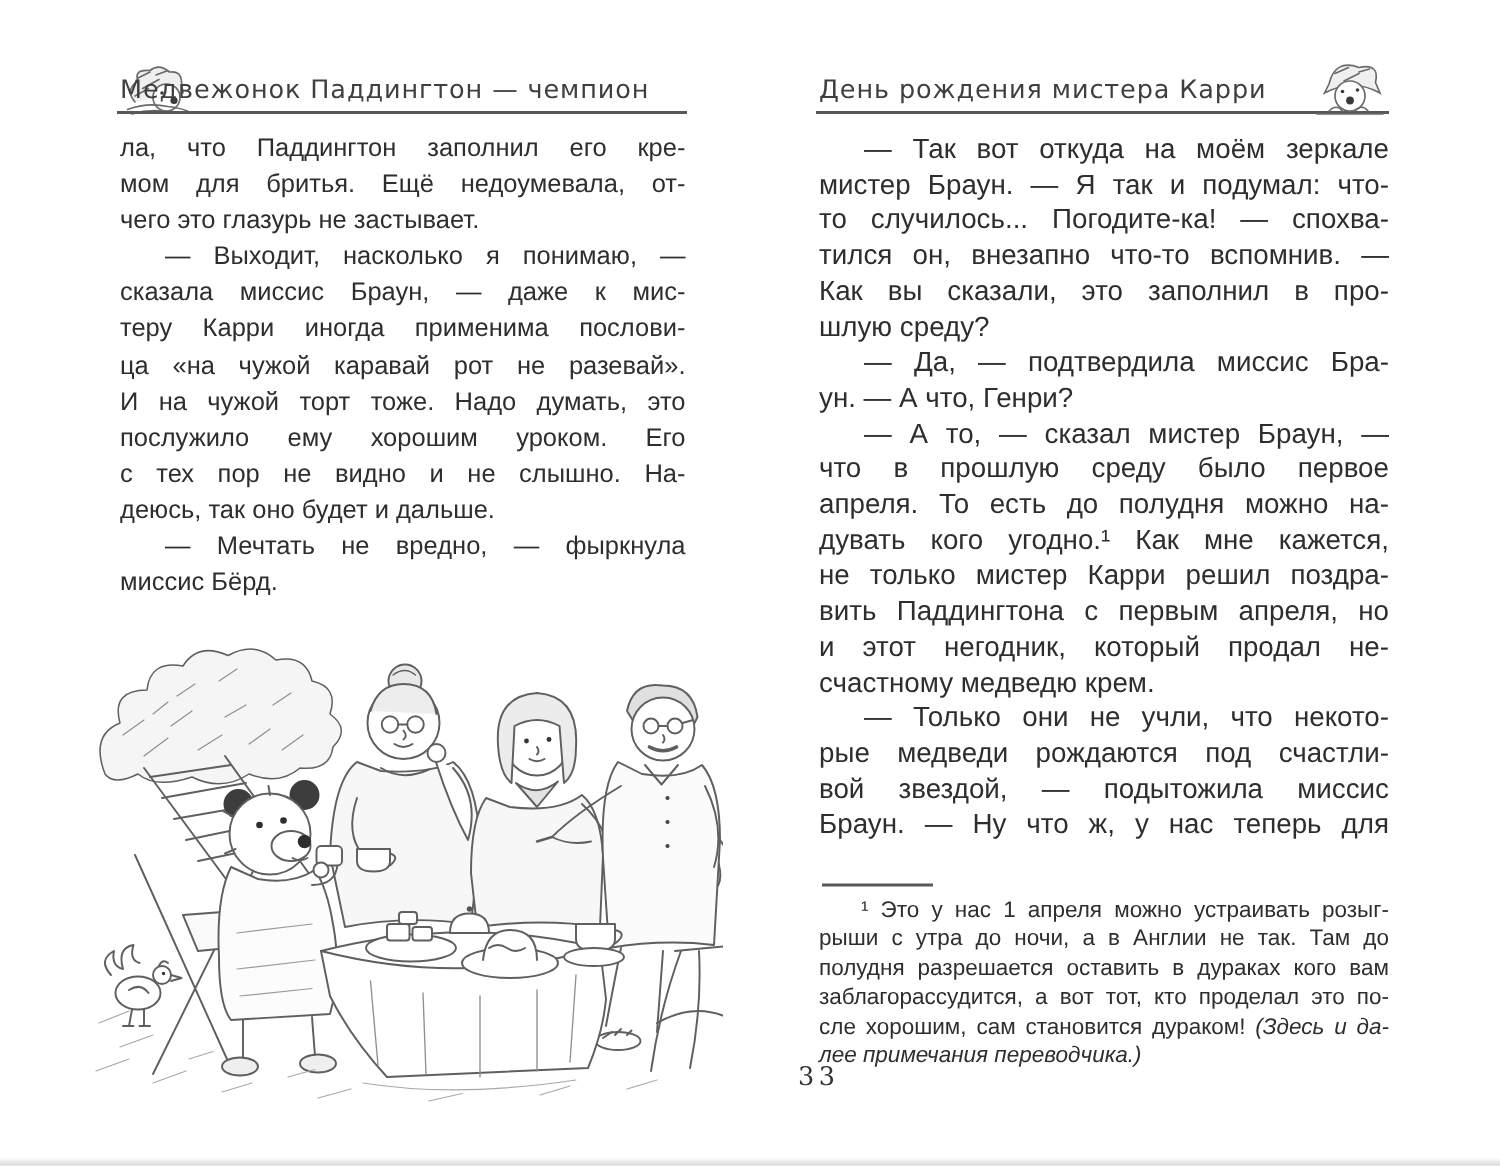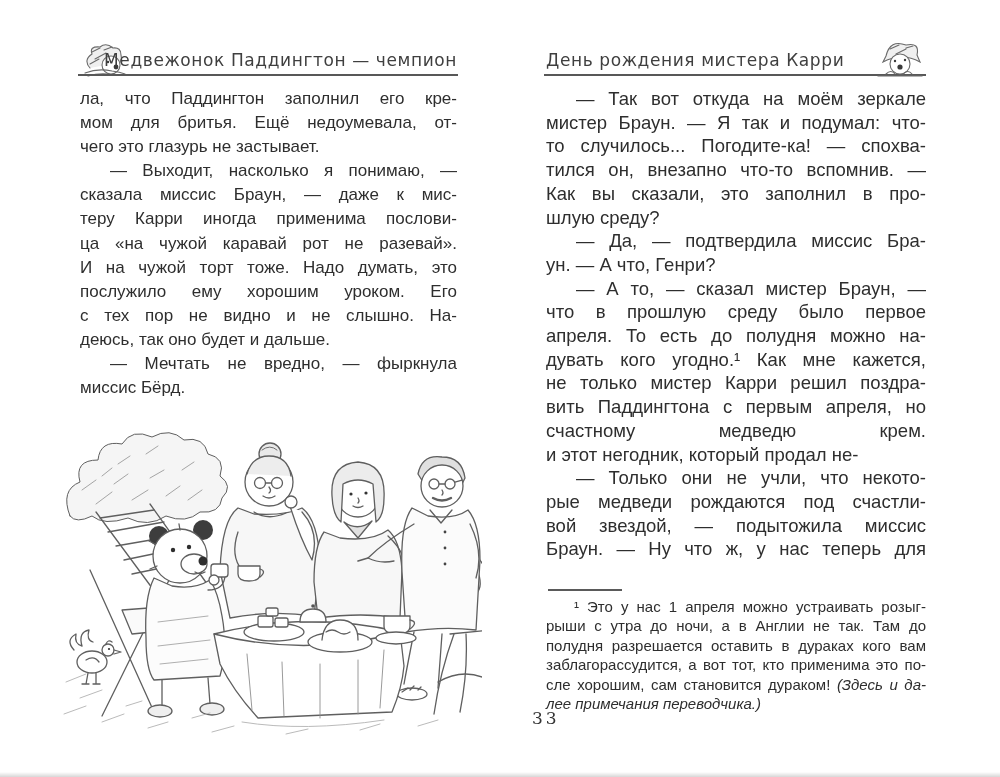--- a/index.html
+++ b/index.html
@@ -6,21 +6,21 @@
   body{
     width:1000px;height:777px;background:#ffffff;position:relative;overflow:hidden;
     font-family:"Liberation Sans", sans-serif;color:#2e2e2e;
     -webkit-font-smoothing:antialiased;
   }
   
   .hdr-title{
     position:absolute;top:50px;font-size:17px;letter-spacing:.6px;color:#3f3f3f;
     font-family:"DejaVu Sans", sans-serif;white-space:nowrap;
   }
-  .hdr-title.left{left:80px;width:377px;text-align:right;}
+  .hdr-title.left{left:80px;width:377px;text-align:left;}
   .hdr-title.right{left:546px;width:380px;text-align:left;}
   .hdr-rule{position:absolute;top:74px;height:2px;background:#585858;}
   .hdr-rule.left{left:78px;width:380px;}
   .hdr-rule.right{left:544px;width:382px;}
   .hdr-icon{position:absolute;}
   .hdr-icon.left{left:80px;top:42px;}
   .hdr-icon.right{left:872px;top:36px;}
   
   .page-body{position:absolute;top:87px;}
   .page-body.left{left:80px;width:377px;font-size:17px;line-height:24.1px;}
@@ -234,39 +234,39 @@
       <div class="line"><span>— Да, — подтвердила миссис Бра-</span></div>
       <div class="line"><span>ун. — А что, Генри?</span></div>
     </div>
     <div class="par indent">
       <div class="line"><span>— А то, — сказал мистер Браун, —</span></div>
       <div class="line"><span>что в прошлую среду было первое</span></div>
       <div class="line"><span>апреля. То есть до полудня можно на-</span></div>
       <div class="line"><span>дувать кого угодно.¹ Как мне кажется,</span></div>
       <div class="line"><span>не только мистер Карри решил поздра-</span></div>
       <div class="line"><span>вить Паддингтона с первым апреля, но</span></div>
+      <div class="line"><span>и этот негодник, который продал не-</span></div>
       <div class="line"><span>счастному медведю крем.</span></div>
-      <div class="line"><span>и этот негодник, который продал не-</span></div>
     </div>
     <div class="par indent jl">
       <div class="line"><span>— Только они не учли, что некото-</span></div>
       <div class="line"><span>рые медведи рождаются под счастли-</span></div>
       <div class="line"><span>вой звездой, — подытожила миссис</span></div>
       <div class="line"><span>Браун. — Ну что ж, у нас теперь для</span></div>
     </div>
   </div>
 
 <div class="footnote">
   <div class="fn-rule"></div>
   <div>
       <div class="par indent">
         <div class="line"><span>¹ Это у нас 1 апреля можно устраивать розыг-</span></div>
         <div class="line"><span>рыши с утра до ночи, а в Англии не так. Там до</span></div>
         <div class="line"><span>полудня разрешается оставить в дураках кого вам</span></div>
-        <div class="line"><span>заблагорассудится, а вот тот, кто применима это по-</span></div>
+        <div class="line"><span>заблагорассудится, а вот тот, кто проделал это по-</span></div>
         <div class="line"><span>сле хорошим, сам становится дураком! </span><span class="it">(Здесь и да-</span></div>
         <div class="line"><span class="it">лее примечания переводчика.)</span></div>
       </div>
     </div>
 </div>
 
 <div class="folio">33</div>
 
 <div class="page-edge"></div>
 

